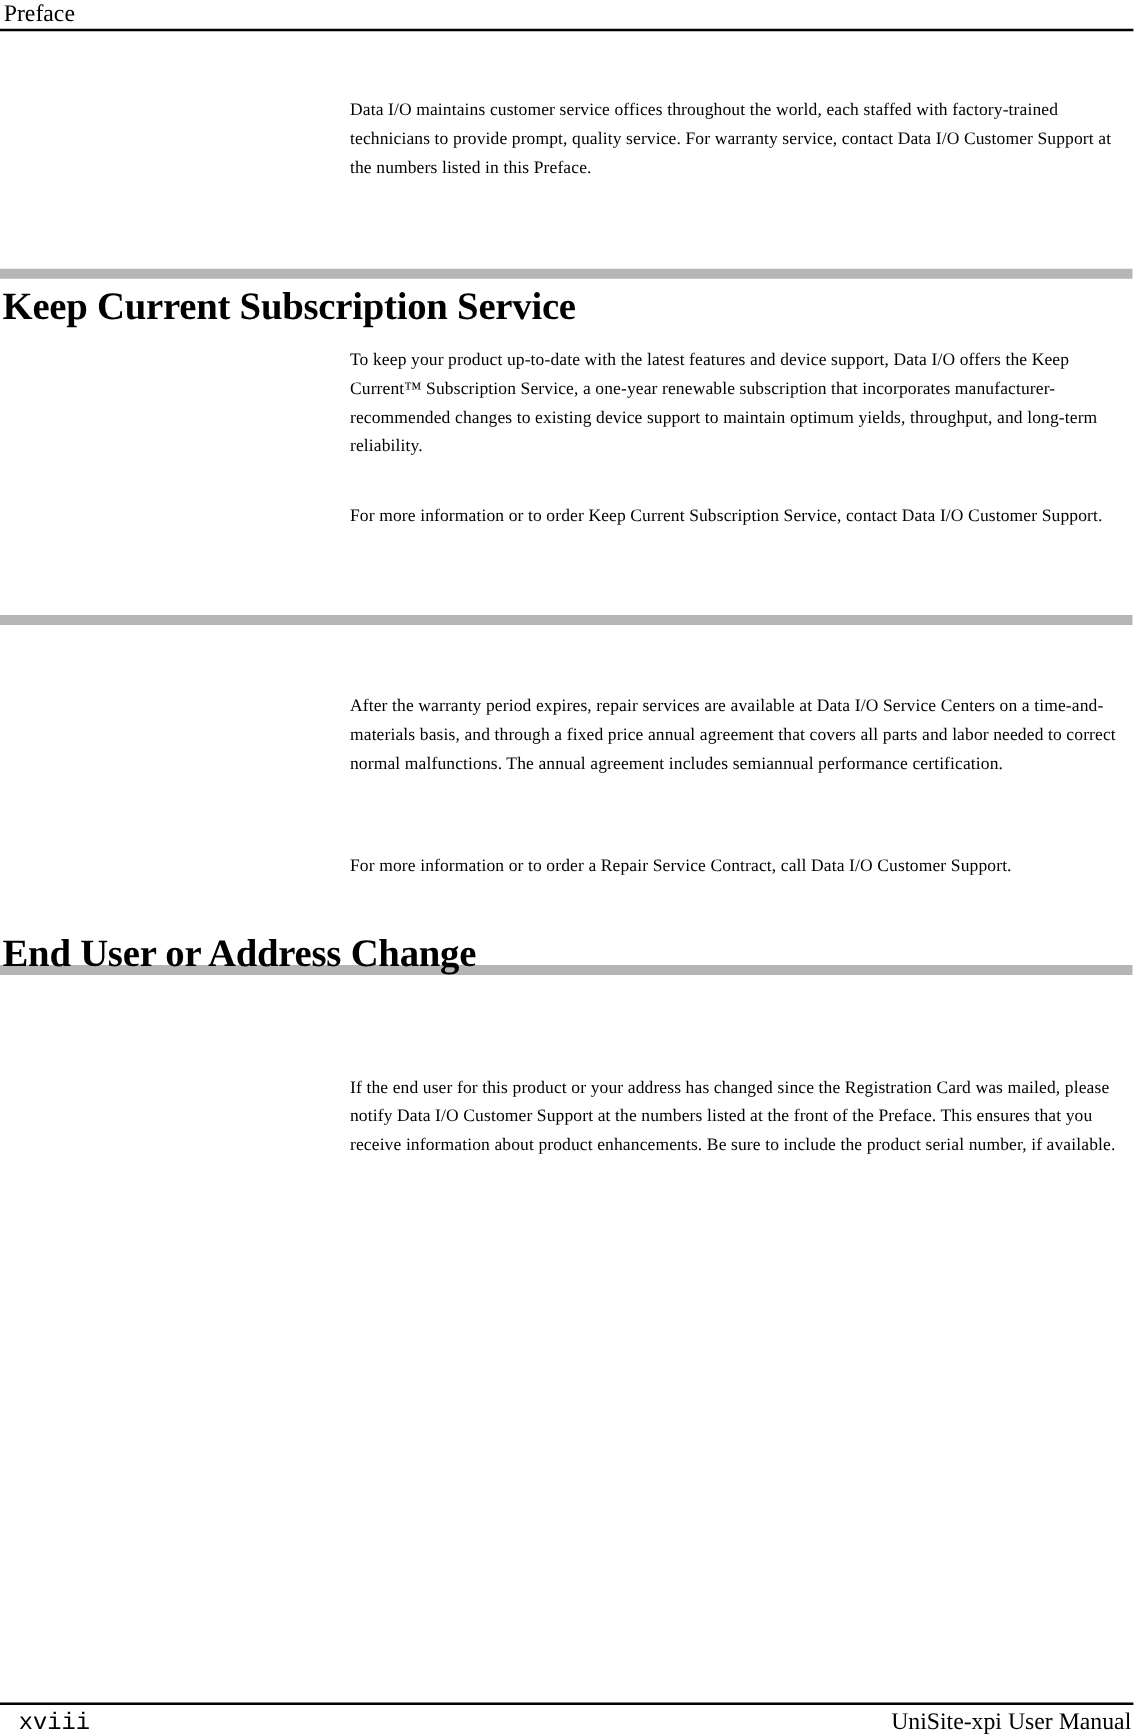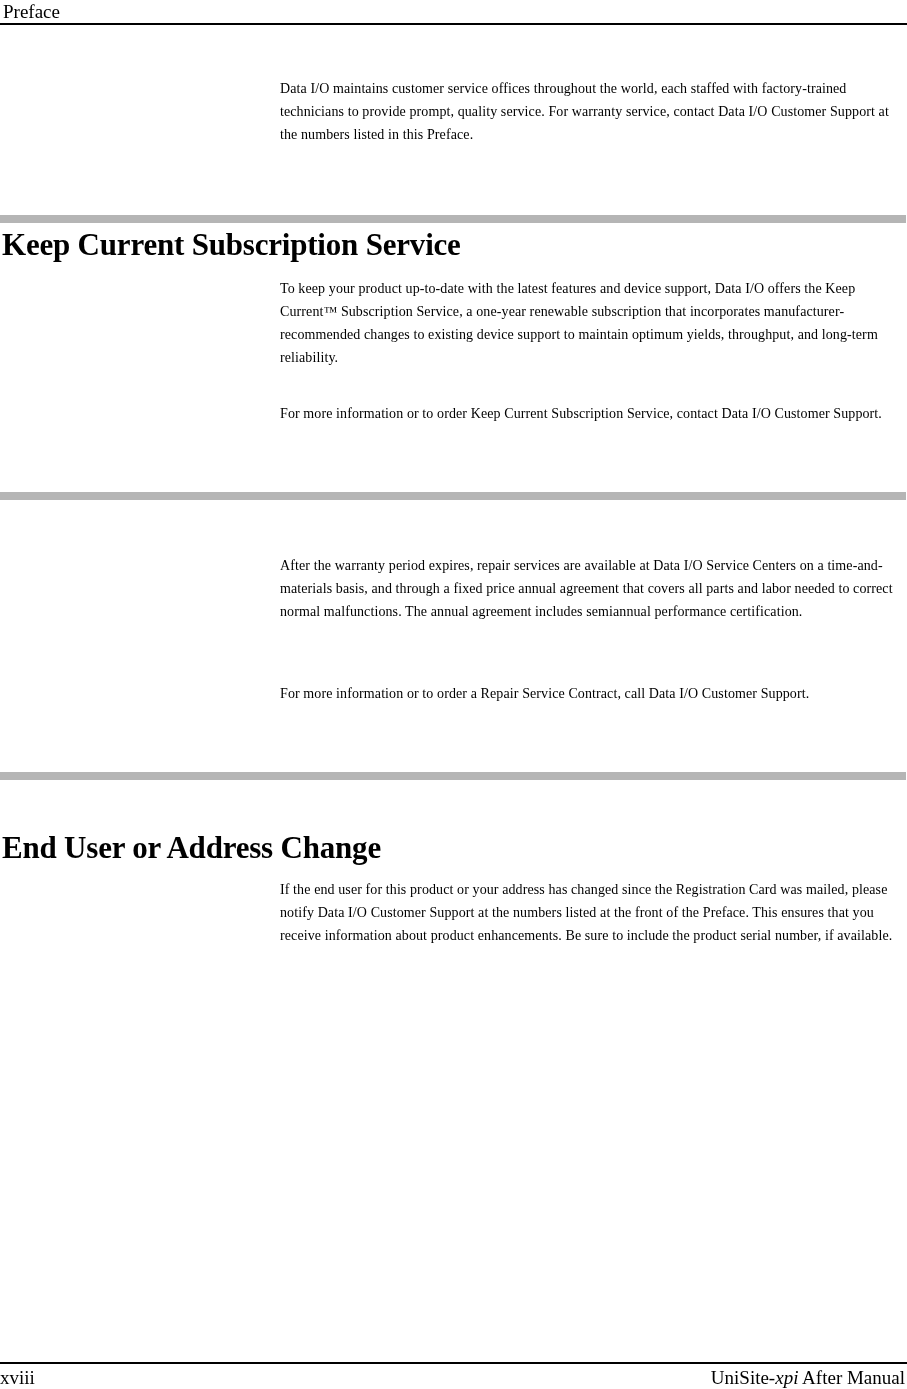--- a/index.html
+++ b/index.html
@@ -45,46 +45,47 @@
     position: absolute;
     left: 2px;
     font-size: 31px;
     font-weight: bold;
     line-height: 34px;
     letter-spacing: -0.2px;
     white-space: nowrap;
   }
   .heading-1 { top: 228px; font-family: Liberation Serif, serif; }
   .heading-2 { top: 505px; }
-  .heading-3 { top: 831px; }
+  .heading-3 { top: 746px; }
   .para-s1-a { top: 277px; }
   .para-s1-b { top: 402px; }
   .para-s2-a { top: 554px; }
   .para-s2-b { top: 682px; }
-  .para-s3-a { top: 878px; }
+  .para-s3-a { top: 859px; }
   .footer-rule {
     position: absolute;
     top: 1362px; left: 0;
     width: 907px; height: 2px;
     background: #000000;
   }
   .footer-page-number {
     position: absolute;
-    top: 1367px; left: 0;
+    top: 1367px; left: 15px;
     font-size: 19px;
     line-height: 22px;
+    font-family: Liberation Mono, monospace;
   }
   .footer-manual-title {
     position: absolute;
     top: 1367px; right: 2px;
     font-size: 19px;
     line-height: 22px;
     text-align: right;
   }
-  .italic { font-style: italic; }
+  .italic { }
 </style>
 </head>
 <body>
 
 <div class="page">
 
   <div class="running-header-title">Preface</div>
   <div class="header-rule"></div>
 
   <div class="body-para intro-para">Data I/O maintains customer service offices throughout the world, each staffed with factory-trained technicians to provide prompt, quality service. For warranty service, contact Data I/O Customer Support at the numbers listed in this Preface.</div>
@@ -97,15 +98,15 @@
   <div class="section-bar bar-2" style="background: rgb(181, 181, 181);"></div>
   <div class="body-para para-s2-a">After the warranty period expires, repair services are available at Data I/O Service Centers on a time-and-materials basis, and through a fixed price annual agreement that covers all parts and labor needed to correct normal malfunctions. The annual agreement includes semiannual performance certification.</div>
   <div class="body-para para-s2-b">For more information or to order a Repair Service Contract, call Data I/O Customer Support.</div>
 
   <div class="section-bar bar-3" style="background: rgb(181, 181, 181);"></div>
   <div class="section-heading heading-3">End User or Address Change</div>
   <div class="body-para para-s3-a">If the end user for this product or your address has changed since the Registration Card was mailed, please notify Data I/O Customer Support at the numbers listed at the front of the Preface. This ensures that you receive information about product enhancements. Be sure to include the product serial number, if available.</div>
 
   <div class="footer-rule"></div>
   <div class="footer-page-number">xviii</div>
-  <div class="footer-manual-title"><span>UniSite-</span><span class="italic">xpi</span><span> After Manual</span></div>
+  <div class="footer-manual-title"><span>UniSite-</span><span class="italic">xpi</span><span> User Manual</span></div>
 
 </div>
 
 </body></html>

